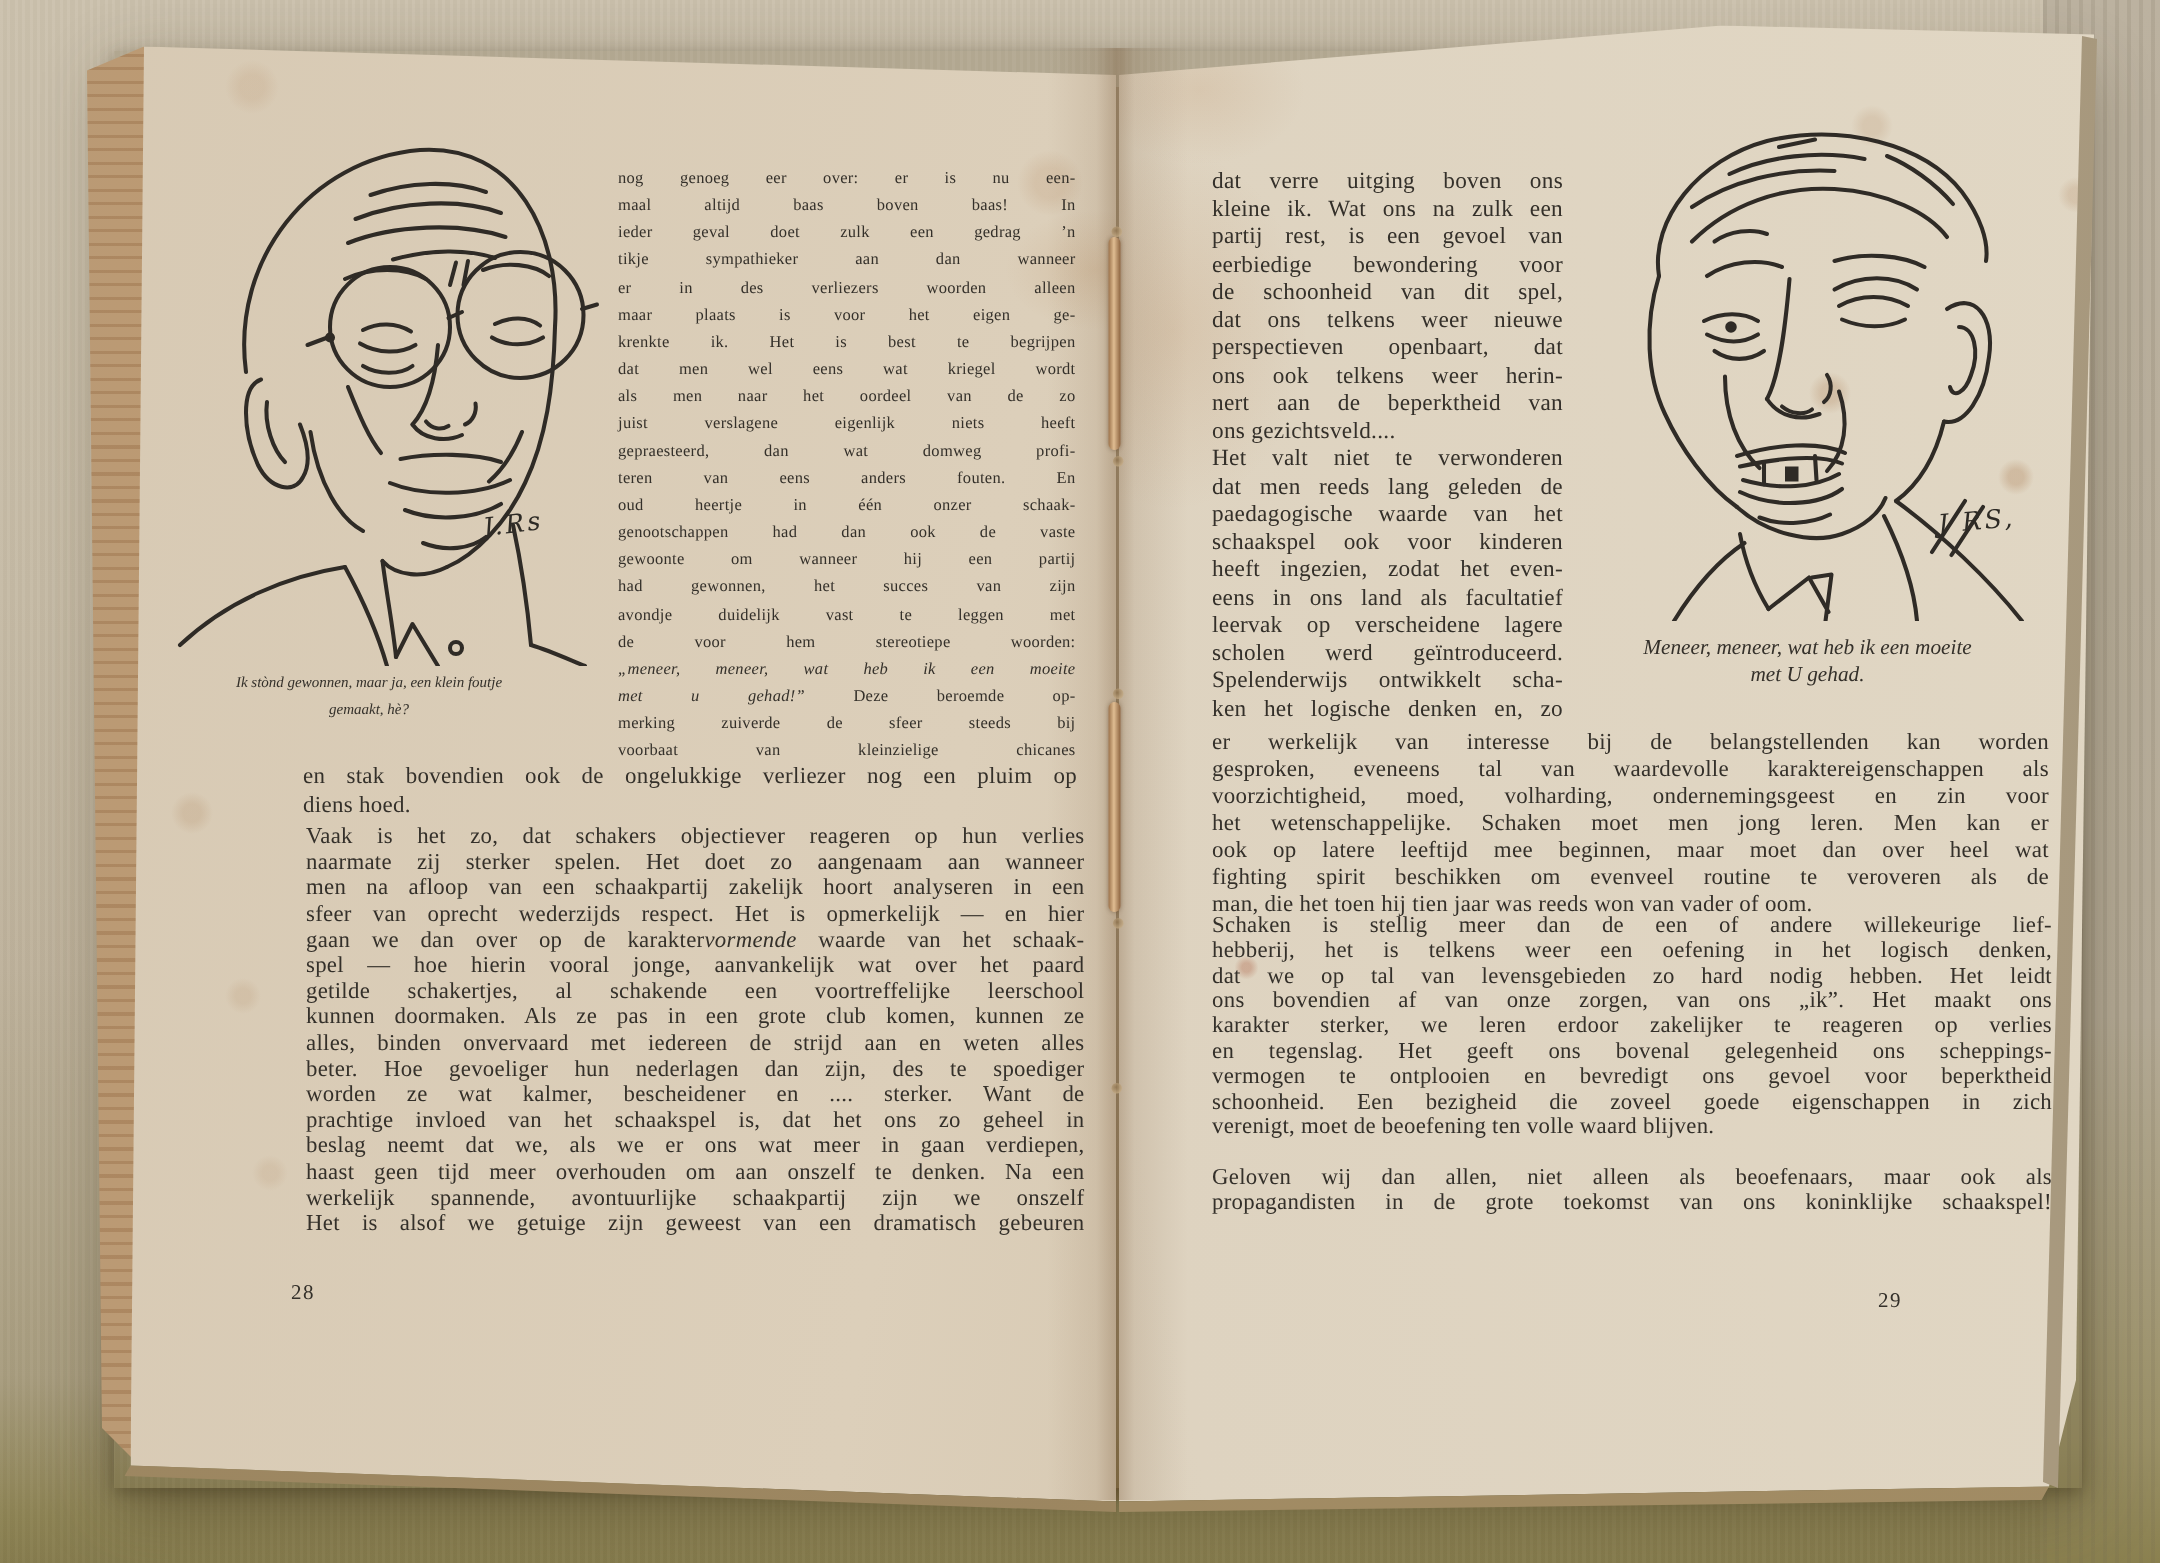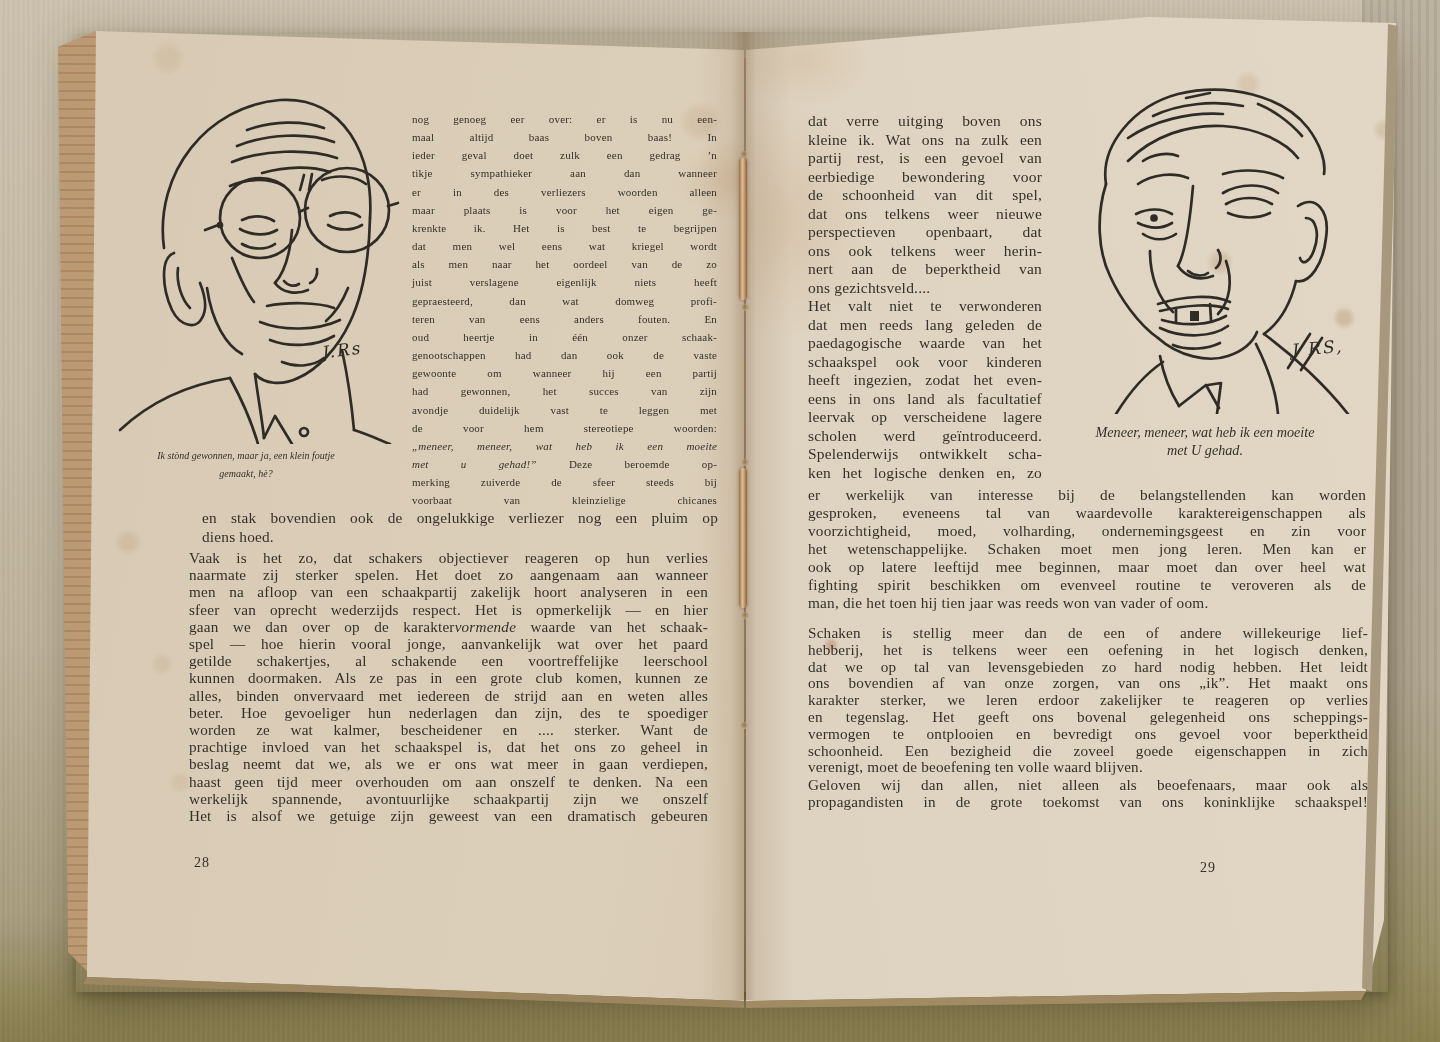--- a/index.html
+++ b/index.html
@@ -87,29 +87,29 @@
   
   .tblock{position:absolute;color:#34302a;}
   .jline{text-align:justify;text-align-last:justify;white-space:normal;}
   .jline.last{text-align-last:left;}
   .caption{font-style:italic;}
   .caption .jline{text-align:center;text-align-last:center;}
 
   .col-left{left:412px;top:110px;width:305px;font-size:11px;line-height:18.15px;letter-spacing:.2px;}
   .cap-left{left:96px;top:447px;width:300px;font-size:10px;line-height:18px;}
   .wide-left{left:202px;top:509px;width:516px;font-size:15.3px;line-height:18.6px;letter-spacing:.2px;}
-  .para-left{left:189px;top:549px;width:519px;font-size:15.2px;line-height:17.2px;letter-spacing:.2px;}
+  .para-left{left:204px;top:549px;width:519px;font-size:15.2px;line-height:17.2px;letter-spacing:.2px;}
   .pagenum{font-size:14px;letter-spacing:1px;}
   .pn-left{left:194px;top:855px;}
-  .pn-right{left:1200px;top:860px;}
+  .pn-right{left:1252px;top:860px;}
 
   .col-right{left:808px;top:112px;width:234px;font-size:15.5px;line-height:18.5px;letter-spacing:.2px;}
   .cap-right{left:1070px;top:423px;width:270px;font-size:14.2px;line-height:18px;}
   .para1-right{left:808px;top:486px;width:558px;font-size:15.3px;line-height:18px;letter-spacing:.2px;}
-  .para2-right{left:808px;top:625px;width:560px;font-size:15.2px;line-height:16.8px;letter-spacing:.2px;}
+  .para2-right{left:808px;top:609px;width:560px;font-size:15.2px;line-height:16.8px;letter-spacing:.2px;}
 
   .sig{position:absolute;font-style:italic;font-family:"DejaVu Serif","Liberation Serif",serif;
        font-size:17px;color:#2d2a25;letter-spacing:2px;}
   .sig-left{left:322px;top:340px;transform:rotate(-7deg);}
   .sig-right{left:1292px;top:338px;transform:rotate(-5deg);}
 
   svg.portrait{position:absolute;}
   svg.portrait path, svg.portrait circle, svg.portrait line{
     stroke:#2f2b26;stroke-width:2.7;fill:none;stroke-linecap:round;stroke-linejoin:round;
   }

